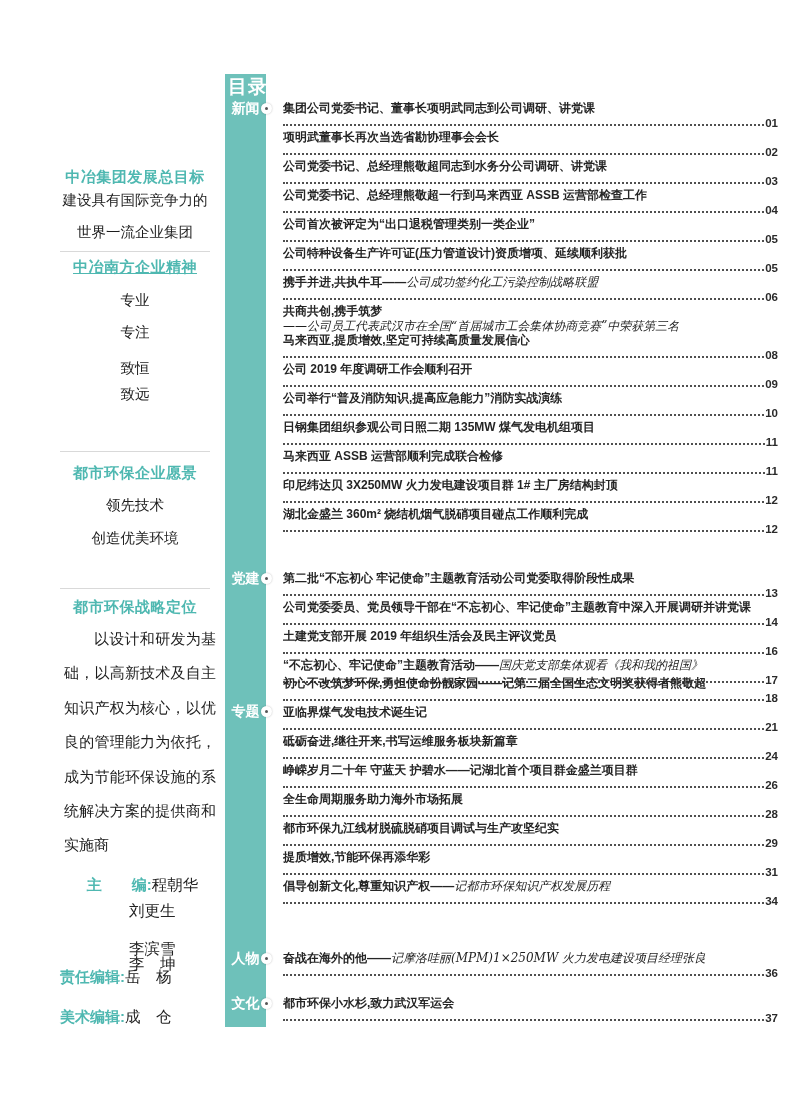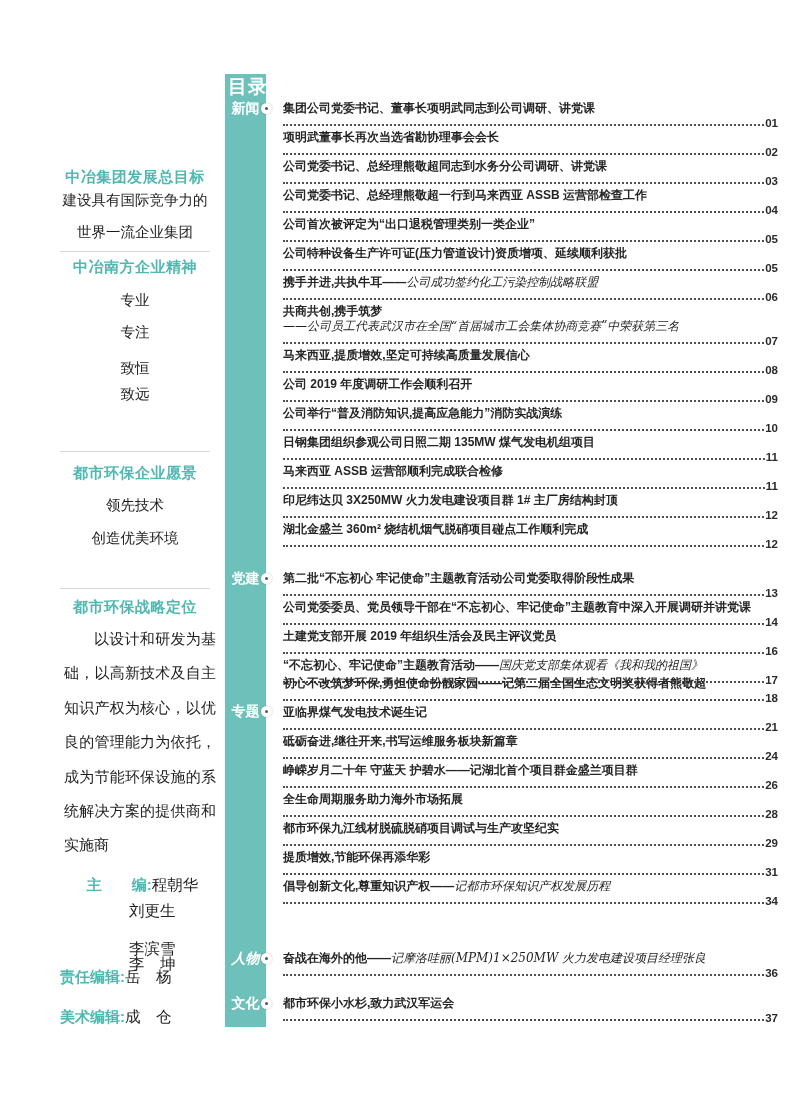--- a/index.html
+++ b/index.html
@@ -43,21 +43,21 @@
 
 <div class="toc-bar"></div>
 <div class="toc-title">目录</div>
 <div id="sidebar-root">
     <div class="sb-divider" style="top: 251px;"></div>
     <div class="sb-divider" style="top: 451px;"></div>
     <div class="sb-divider" style="top: 588px;"></div>
     <div class="sb-abs sb-heading" style="top: 157px; margin-top: 12px;">中冶集团发展总目标</div>
     <div class="sb-abs sb-line" style="top: 190px;">建设具有国际竞争力的</div>
     <div class="sb-abs sb-line" style="top: 222px;">世界一流企业集团</div>
-    <div class="sb-abs sb-heading" style="top: 259px;">中冶南方企业精神</div>
+    <div class="sb-abs sb-heading" style="top: 259px; text-decoration: underline;">中冶南方企业精神</div>
     <div class="sb-abs sb-line" style="top: 290px;">专业</div>
     <div class="sb-abs sb-line" style="top: 322px;">专注</div>
     <div class="sb-abs sb-line" style="top: 358px;">致恒</div>
     <div class="sb-abs sb-line" style="top: 384px;">致远</div>
     <div class="sb-abs sb-heading" style="top: 465px;">都市环保企业愿景</div>
     <div class="sb-abs sb-line" style="top: 495px;">领先技术</div>
     <div class="sb-abs sb-line" style="top: 528px;">创造优美环境</div>
     <div class="sb-abs sb-heading" style="top: 599px;">都市环保战略定位</div>
     <div class="sb-para" style="top: 622px;">以设计和研发为基础，以高新技术及自主知识产权为核心，以优良的管理能力为依托，成为节能环保设施的系统解决方案的提供商和实施商</div>
     <div class="ed-row" style="top: 872px; text-align: center;"><span class="ed-label">主　　编</span><span class="ed-colon">:</span><span class="ed-name">程朝华</span></div>
@@ -118,24 +118,20 @@
       <div class="toc-item">
         <div class="toc-trow"><span class="main">携手并进,共执牛耳——</span><span class="script">公司成功签约化工污染控制战略联盟</span></div>
         <div class="toc-lrow">
           <span class="toc-dots"></span>
           <span class="toc-pg">06</span>
         </div>
       </div>
       <div class="toc-item">
         <div class="toc-trow"><span class="main">共商共创,携手筑梦</span></div>
         <div class="toc-trow"><span class="script">——公司员工代表武汉市在全国“首届城市工会集体协商竞赛”中荣获第三名</span></div>
-        <div class="toc-lrow">
-          <span class="toc-dots"></span>
-          <span class="toc-pg">07</span>
-        </div>
       </div>
       <div class="toc-item">
         <div class="toc-trow"><span class="main">马来西亚,提质增效,坚定可持续高质量发展信心</span></div>
         <div class="toc-lrow">
           <span class="toc-dots"></span>
           <span class="toc-pg">08</span>
         </div>
       </div>
       <div class="toc-item">
         <div class="toc-trow"><span class="main">公司 2019 年度调研工作会顺利召开</span></div>
@@ -269,21 +265,21 @@
         </div>
       </div>
       <div class="toc-item">
         <div class="toc-trow"><span class="main">倡导创新文化,尊重知识产权——</span><span class="script">记都市环保知识产权发展历程</span></div>
         <div class="toc-lrow">
           <span class="toc-dots"></span>
           <span class="toc-pg">34</span>
         </div>
       </div>
     </div>
-    <div class="sec-label" style="top: 951px; font-style: italic;">人物</div>
+    <div class="sec-label" style="top: 951px;">人物</div>
     <div class="sec-bullet" style="top: 953px;">
       <span></span>
     </div>
     <div class="toc-section" style="top: 951px;">
       <div class="toc-item">
         <div class="toc-trow"><span class="main">奋战在海外的他——</span><span class="script">记摩洛哇丽(MPM)1×250MW 火力发电建设项目经理张良</span></div>
         <div class="toc-lrow">
           <span class="toc-dots"></span>
           <span class="toc-pg">36</span>
         </div>

